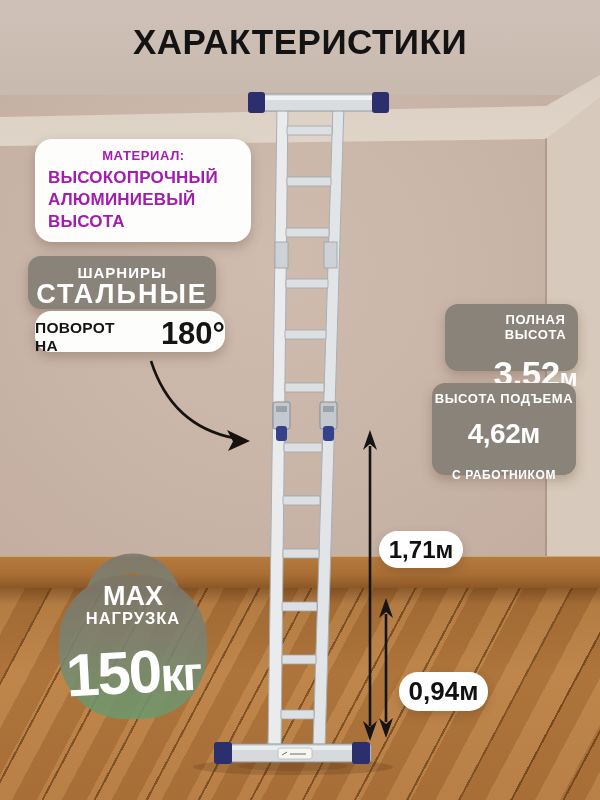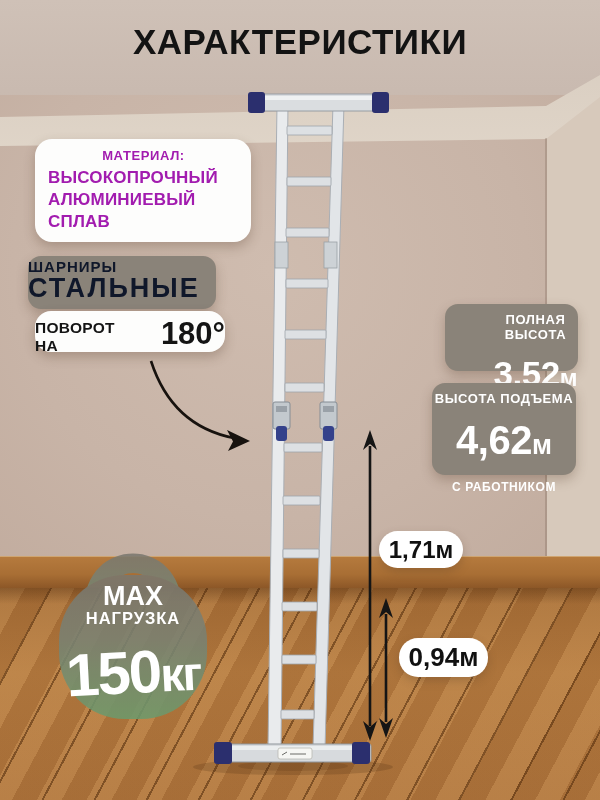--- a/index.html
+++ b/index.html
@@ -40,46 +40,46 @@
     font-size:35px;font-weight:800;letter-spacing:.5px;color:#131313;}
 
   
   .box-shadow{box-shadow:0 5px 12px rgba(80,55,35,.28);}
   .material-box{position:absolute;left:35px;top:139px;width:216px;
     background:#fdfdfc;border-radius:17px;padding:9px 12px 10px 13px;color:#a21caf;}
   .material-box .mhead{text-align:center;font-size:13px;font-weight:800;letter-spacing:.6px;margin-bottom:4px;}
   .material-box .mline{font-size:17px;font-weight:800;line-height:1.28;letter-spacing:.2px;}
 
   .hinge-box{position:absolute;left:28px;top:256px;width:188px;height:53px;
-    background:#8a8379;border-radius:13px;color:#0f172a;text-align:left;padding-top:3px;}
+    background:#8a8379;border-radius:13px;color:#ffffff;text-align:center;padding-top:9px;}
   .hinge-box .hsmall{font-size:15px;font-weight:700;letter-spacing:1px;line-height:1.05;}
   .hinge-box .hbig{font-size:27px;font-weight:800;letter-spacing:2px;line-height:1.0;}
 
   .rotation-box{position:absolute;left:35px;top:311px;width:190px;height:41px;
     background:#fdfdfc;border-radius:16px;color:#141414;
     display:flex;align-items:baseline;justify-content:center;padding-top:4px;gap:20px;}
   .rotation-box .rpre{font-size:15.5px;font-weight:800;letter-spacing:.3px;align-self:center;margin-top:6px;}
   .rotation-box .rval{font-size:31px;font-weight:800;margin-left:6px;align-self:center;}
 
   .spec-box{position:absolute;background:#8a8379;border-radius:13px;color:#fff;text-align:center;}
   .spec-box .slabel{font-size:13px;font-weight:700;letter-spacing:.6px;margin-top:8px;}
   .spec-box .svalrow{line-height:1.0;margin-top:14px;}
   .spec-box .sval{font-size:35px;font-weight:800;letter-spacing:-.5px;}
   .spec-box .sunit{font-size:24px;font-weight:800;}
   .spec-box .snote{font-size:12px;font-weight:700;letter-spacing:.6px;margin-top:20px;}
   .full-height-box{left:445px;top:304px;width:133px;height:67px;padding-left:48px;}
   .lift-height-box{left:432px;top:383px;width:144px;height:92px;}
-  .lift-height-box .sval{font-size:40px;}
+  .lift-height-box .sval{font-size:28px;}
   .lift-height-box .sunit{font-size:27px;}
 
   .dim-pill{position:absolute;background:#fff;border-radius:19px;color:#111;
     display:flex;align-items:center;justify-content:center;font-weight:800;
     box-shadow:0 4px 10px rgba(80,55,35,.25);}
   .dim-pill-long{left:379px;top:531px;width:84px;height:37px;font-size:24px;}
-  .dim-pill-short{left:399px;top:638px;width:89px;height:39px;font-size:26px;text-align:right;}
+  .dim-pill-short{left:399px;top:672px;width:89px;height:39px;font-size:26px;text-align:right;}
 
   .kettlebell{position:absolute;left:57px;top:521px;width:152px;height:202px;}
 </style>
 </head>
 <body>
 
 <div class="stage">
 
   <div class="ceiling"></div>
   <div class="wall"></div>
@@ -157,21 +157,21 @@
       <tspan font-size="60">150</tspan><tspan font-size="48">кг</tspan>
     </text>
   </svg>
 
   <div class="title">ХАРАКТЕРИСТИКИ</div>
 
   <div class="material-box box-shadow">
     <div class="mhead">МАТЕРИАЛ:</div>
     <div class="mline">ВЫСОКОПРОЧНЫЙ</div>
     <div class="mline">АЛЮМИНИЕВЫЙ</div>
-    <div class="mline">СПЛАВ</div>
+    <div class="mline">ВЫСОТА</div>
   </div>
 
   <div class="hinge-box box-shadow">
     <div class="hsmall">ШАРНИРЫ</div>
     <div class="hbig">СТАЛЬНЫЕ</div>
   </div>
   <div class="rotation-box box-shadow">
     <span class="rpre">ПОВОРОТ НА</span>
     <span class="rval">180°</span>
   </div>

